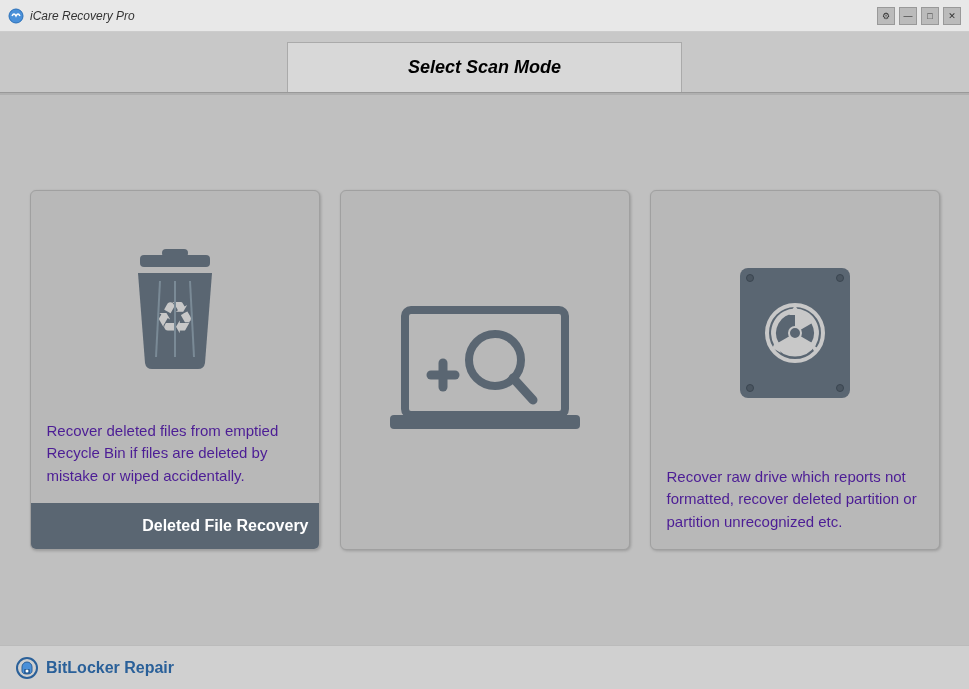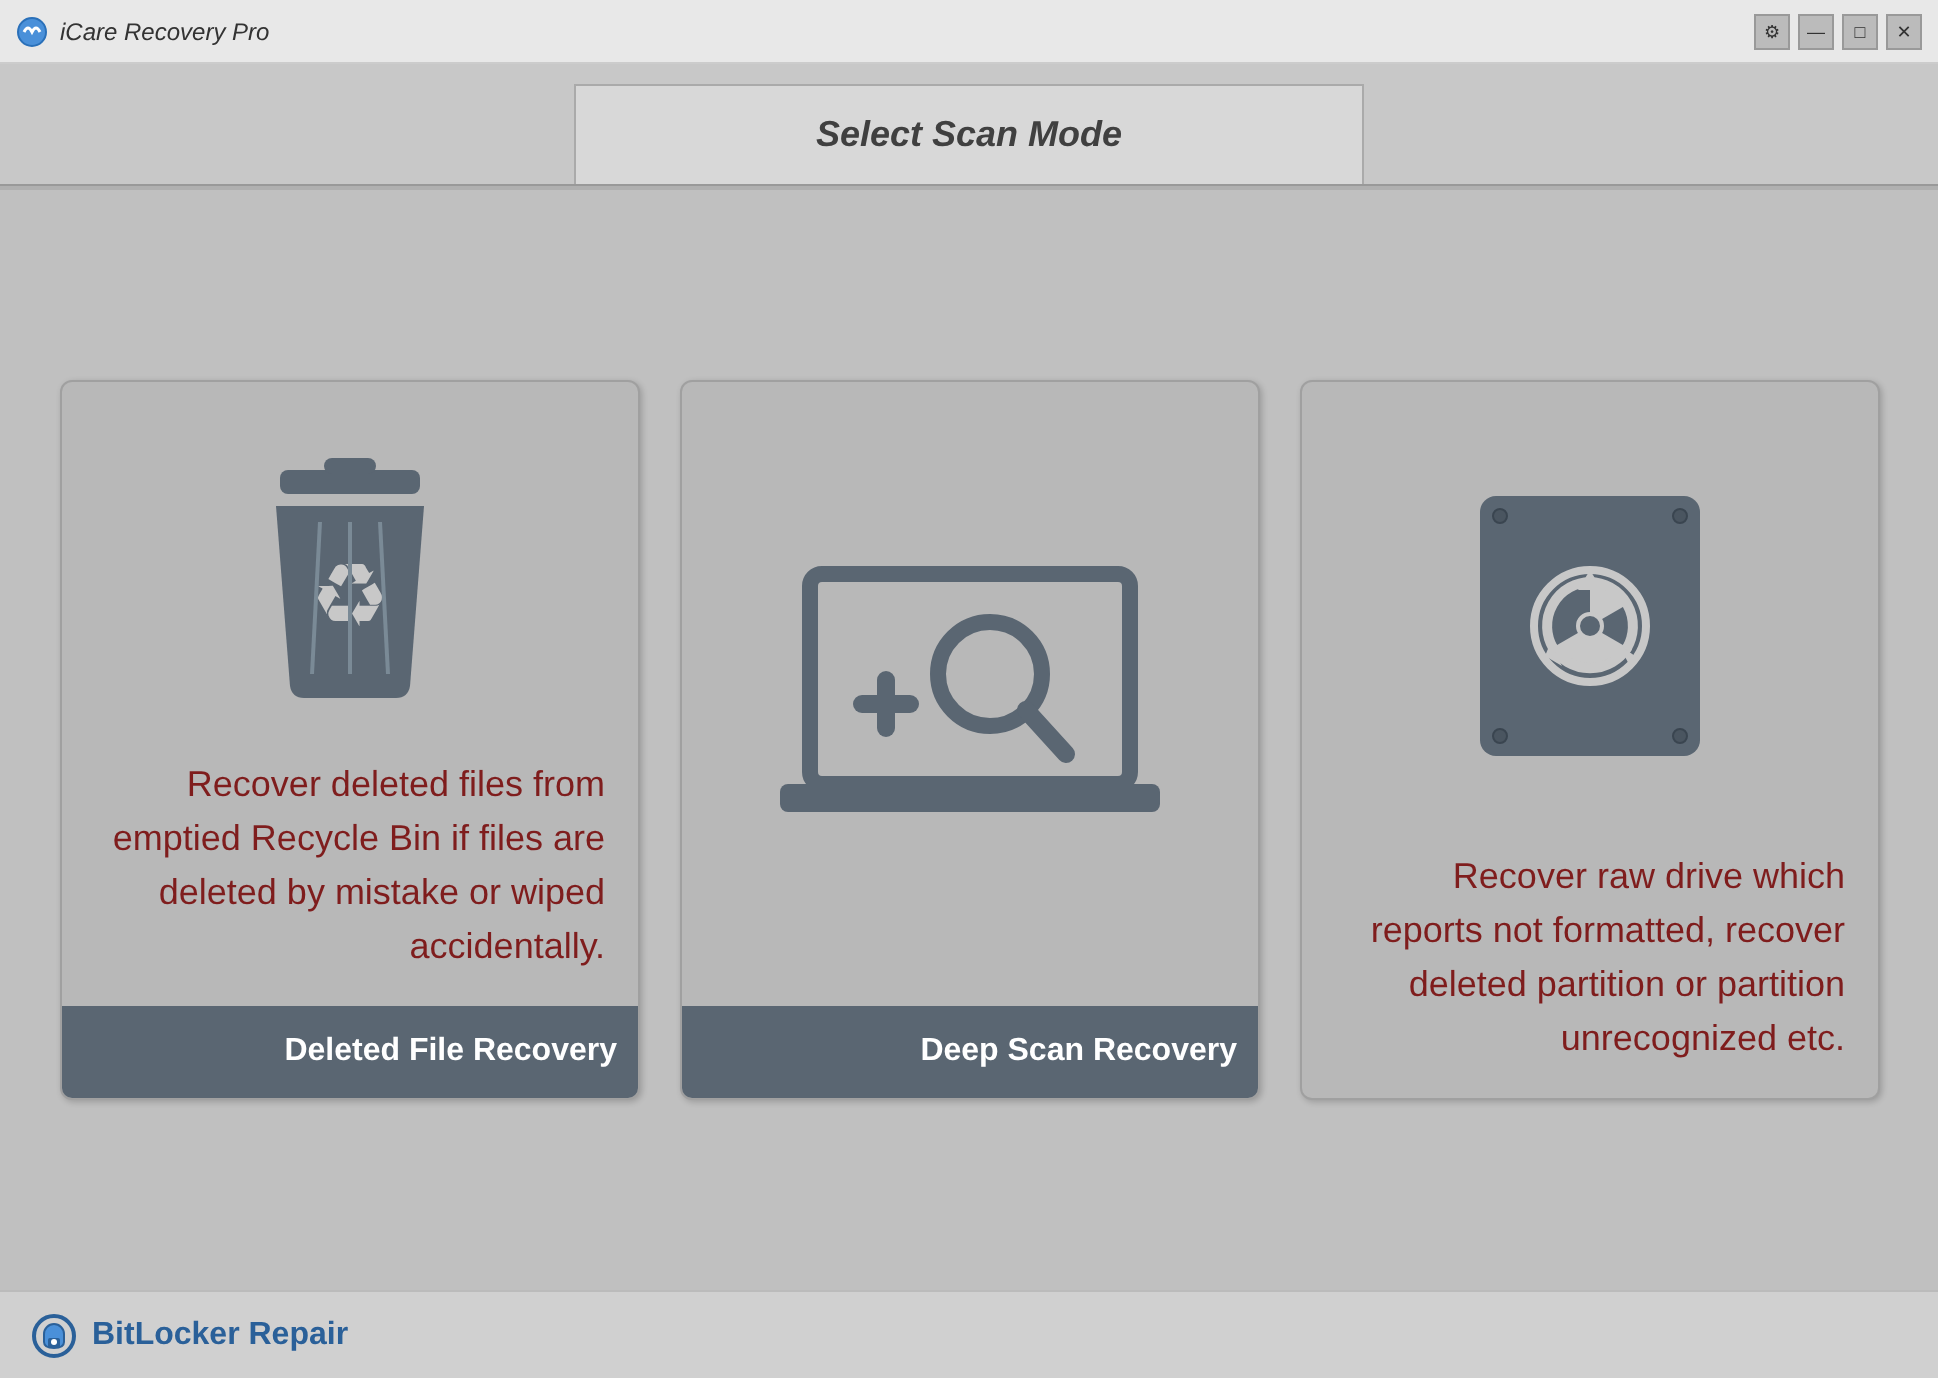--- a/index.html
+++ b/index.html
@@ -71,21 +71,21 @@
       flex-shrink: 0;
     }
 
     .tab-header {
       background: #d8d8d8;
       border: 1px solid #aaa;
       border-bottom: none;
       padding: 14px 120px;
       font-size: 18px;
       font-weight: bold;
-      color: #404040;
+      color: #000000;
       font-style: italic;
     }
 
     
     .header-divider {
       width: 100%;
       height: 3px;
       background: #b0b0b0;
       border-top: 1px solid #999;
       flex-shrink: 0;
@@ -121,23 +121,23 @@
       flex: 1;
       display: flex;
       flex-direction: column;
       align-items: center;
       justify-content: center;
       padding: 20px 20px 10px;
       gap: 16px;
     }
 
     .card-description {
-      font-size: 18px;
-      color: #7f1d1d;
-      text-align: right;
+      font-size: 15px;
+      color: #4c1d95;
+      text-align: left;
       line-height: 1.5;
       padding: 0 16px 16px;
     }
 
     .card-label-bar {
       background: #5a6672;
       width: 100%;
       padding: 14px 10px;
       text-align: right;
       color: #fff;
@@ -247,21 +247,20 @@
 
         <rect x="5" y="110" width="190" height="14" rx="4" fill="#5a6672"></rect>
 
         <line x1="58" y1="58" x2="58" y2="82" stroke="#5a6672" stroke-width="9" stroke-linecap="round"></line>
         <line x1="46" y1="70" x2="70" y2="70" stroke="#5a6672" stroke-width="9" stroke-linecap="round"></line>
 
         <circle cx="110" cy="55" r="26" fill="none" stroke="#5a6672" stroke-width="8"></circle>
         <line x1="128" y1="73" x2="148" y2="95" stroke="#5a6672" stroke-width="9" stroke-linecap="round"></line>
       </svg>
     </div>
-    <div class="card-label-bar">Deep Scan Recovery</div>
   </div>
 
   <div class="recovery-card">
     <div class="card-icon-area">
       <div class="hdd-icon">
         <div class="hdd-screw tl"></div>
         <div class="hdd-screw tr"></div>
         <div class="hdd-screw bl"></div>
         <div class="hdd-screw br"></div>
         <svg width="64" height="64" viewBox="0 0 64 64">

